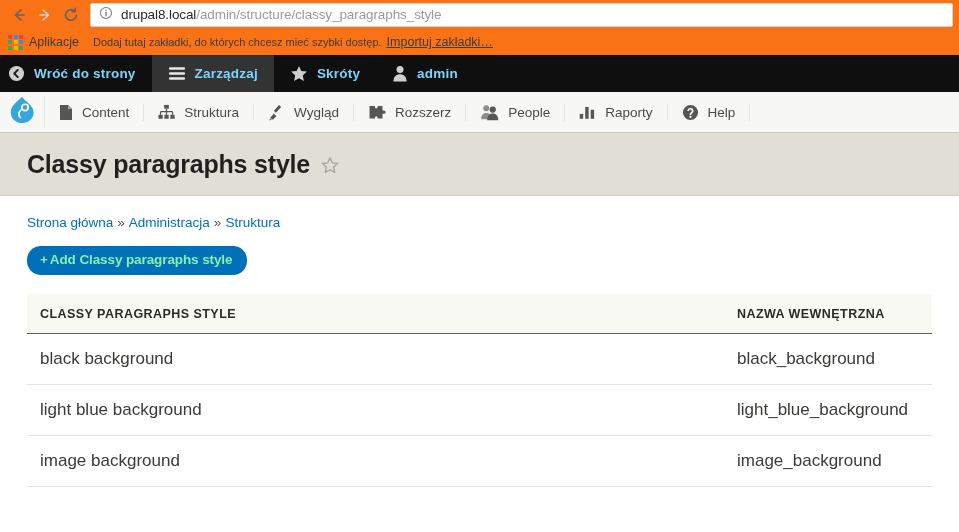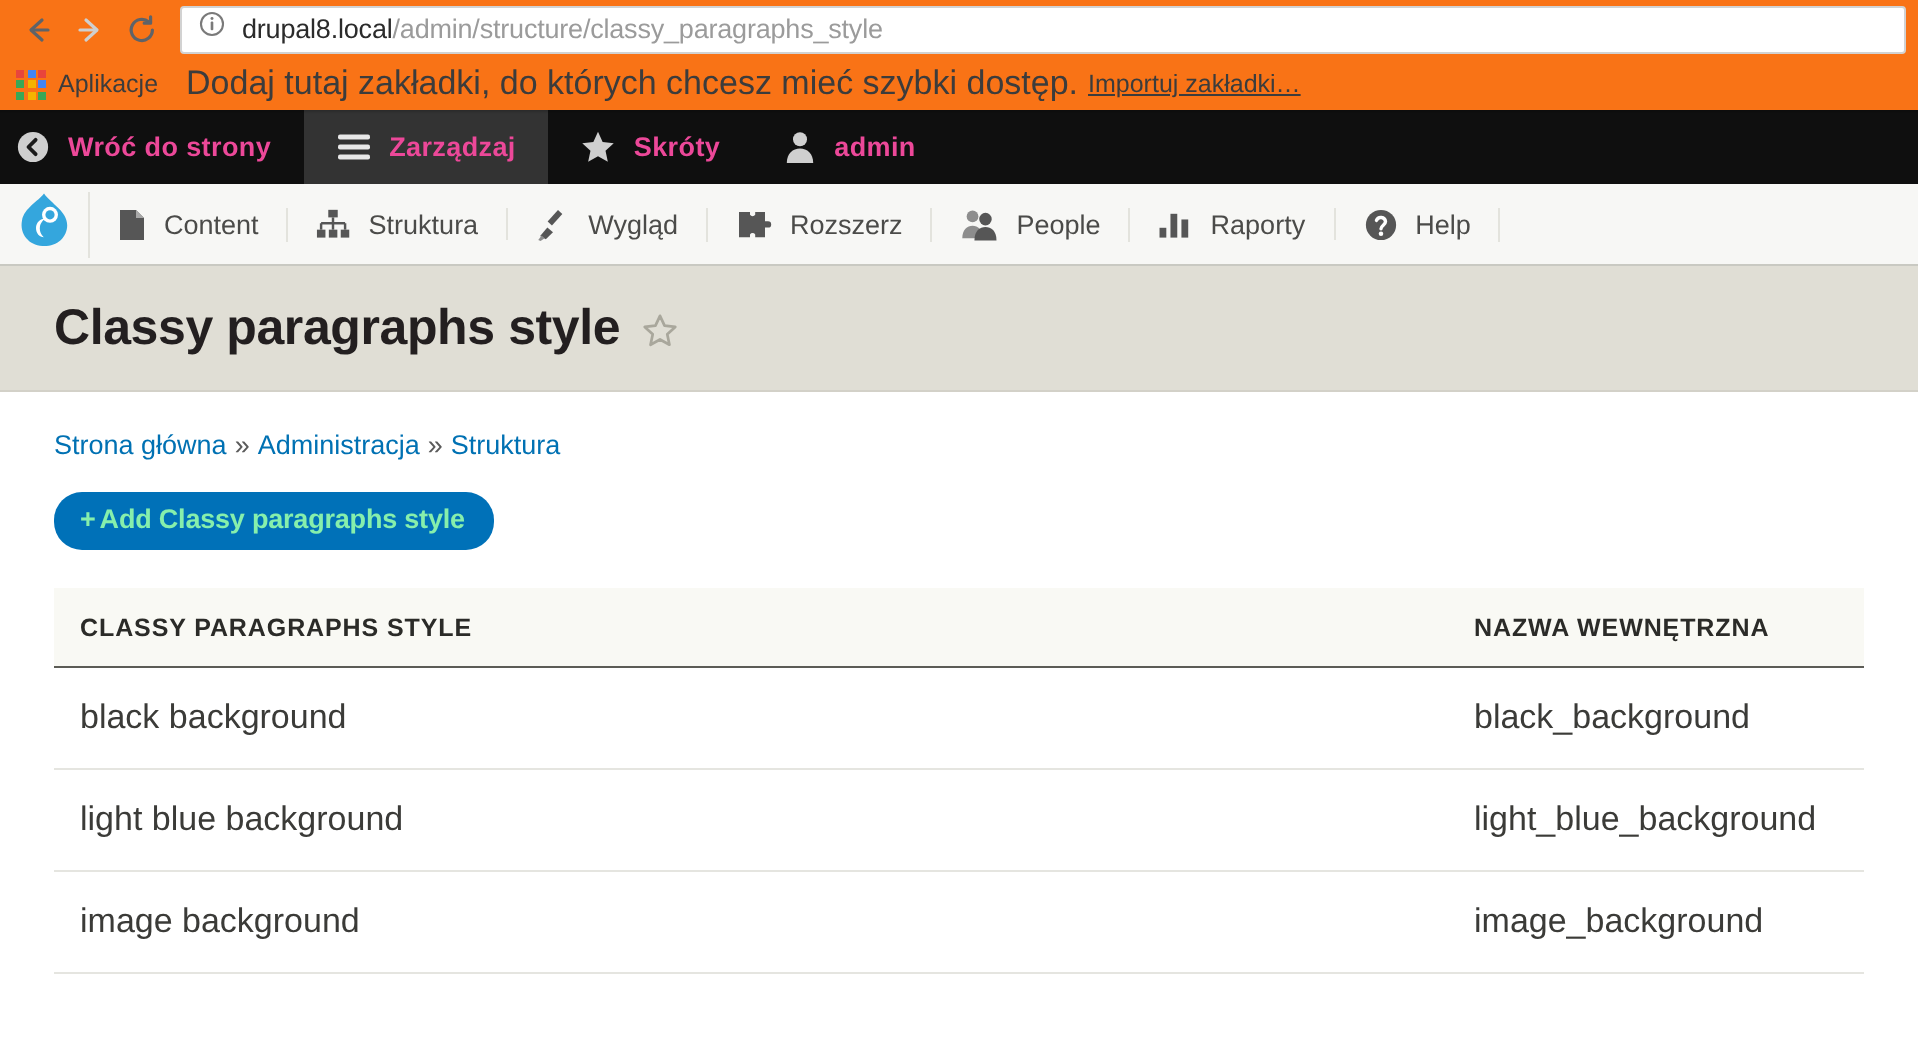--- a/index.html
+++ b/index.html
@@ -66,21 +66,21 @@
   .apps-grid {
     display: grid;
     grid-template-columns: repeat(3, 4px);
     grid-template-rows: repeat(3, 4px);
     gap: 1.5px;
     margin: 0 6px 0 4px;
     flex: 0 0 auto;
   }
   .apps-grid i { display:block; width:4px; height:4px; }
   .apps-label { margin-right: 14px; color: #3c3c3c; font-size: 12.5px; }
-  .bm-hint { color: #3c3c3c; font-size: 17px; text-align: center; }
+  .bm-hint { color: #3c3c3c; font-size: 11px; text-align: center; }
   .bm-import {
     color: #3c3c3c; font-size: 12.5px;
     text-decoration: underline; margin-left: 5px; cursor: pointer;
   }
   .chrome-shadow {
     height: 2px;
     width: 959px;
     background: linear-gradient(to bottom, rgba(0,0,0,0.18), rgba(0,0,0,0));
   }
 
@@ -90,21 +90,21 @@
     height: 37px;
     display: flex;
     align-items: stretch;
     width: 959px;
   }
   .tb-item {
     display: flex;
     align-items: center;
     gap: 9px;
     padding: 0 16px;
-    color: #ec4899;
+    color: #7dd3fc;
     font-size: 13.5px;
     font-weight: bold;
     letter-spacing: 0.2px;
     white-space: nowrap;
   }
   .tb-item.first { padding-left: 8px; }
   .tb-item.active { background: #333333; }
   .tb-icon { display: flex; align-items: center; flex: 0 0 auto; }
 
   

